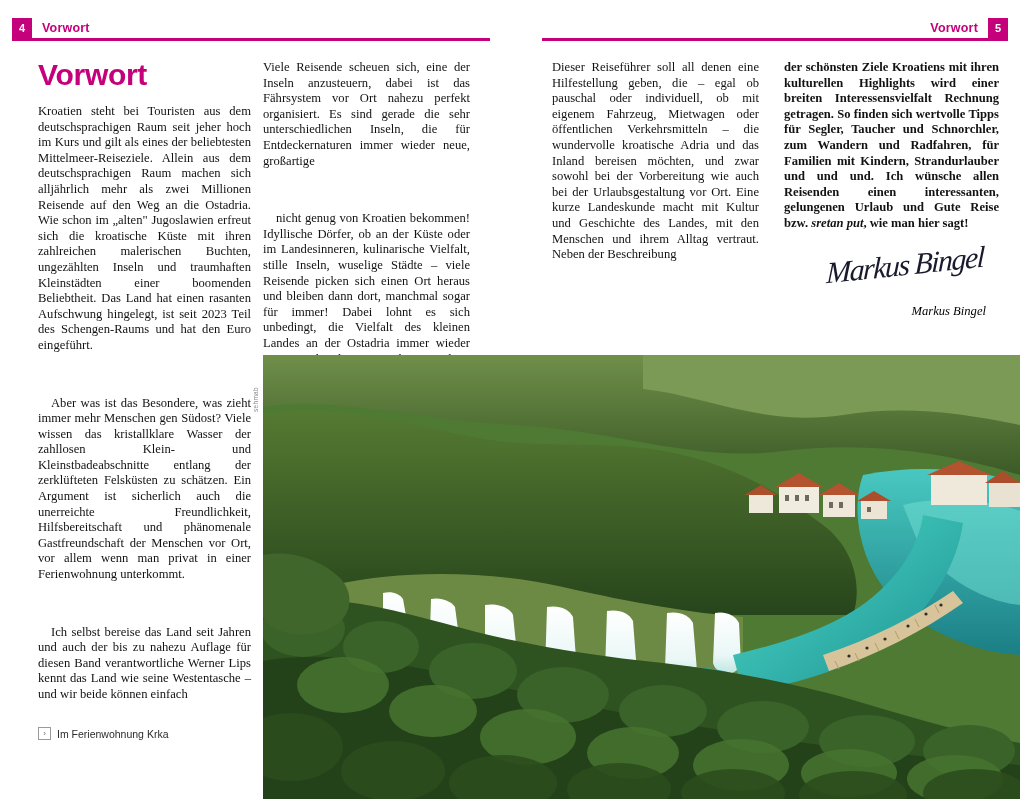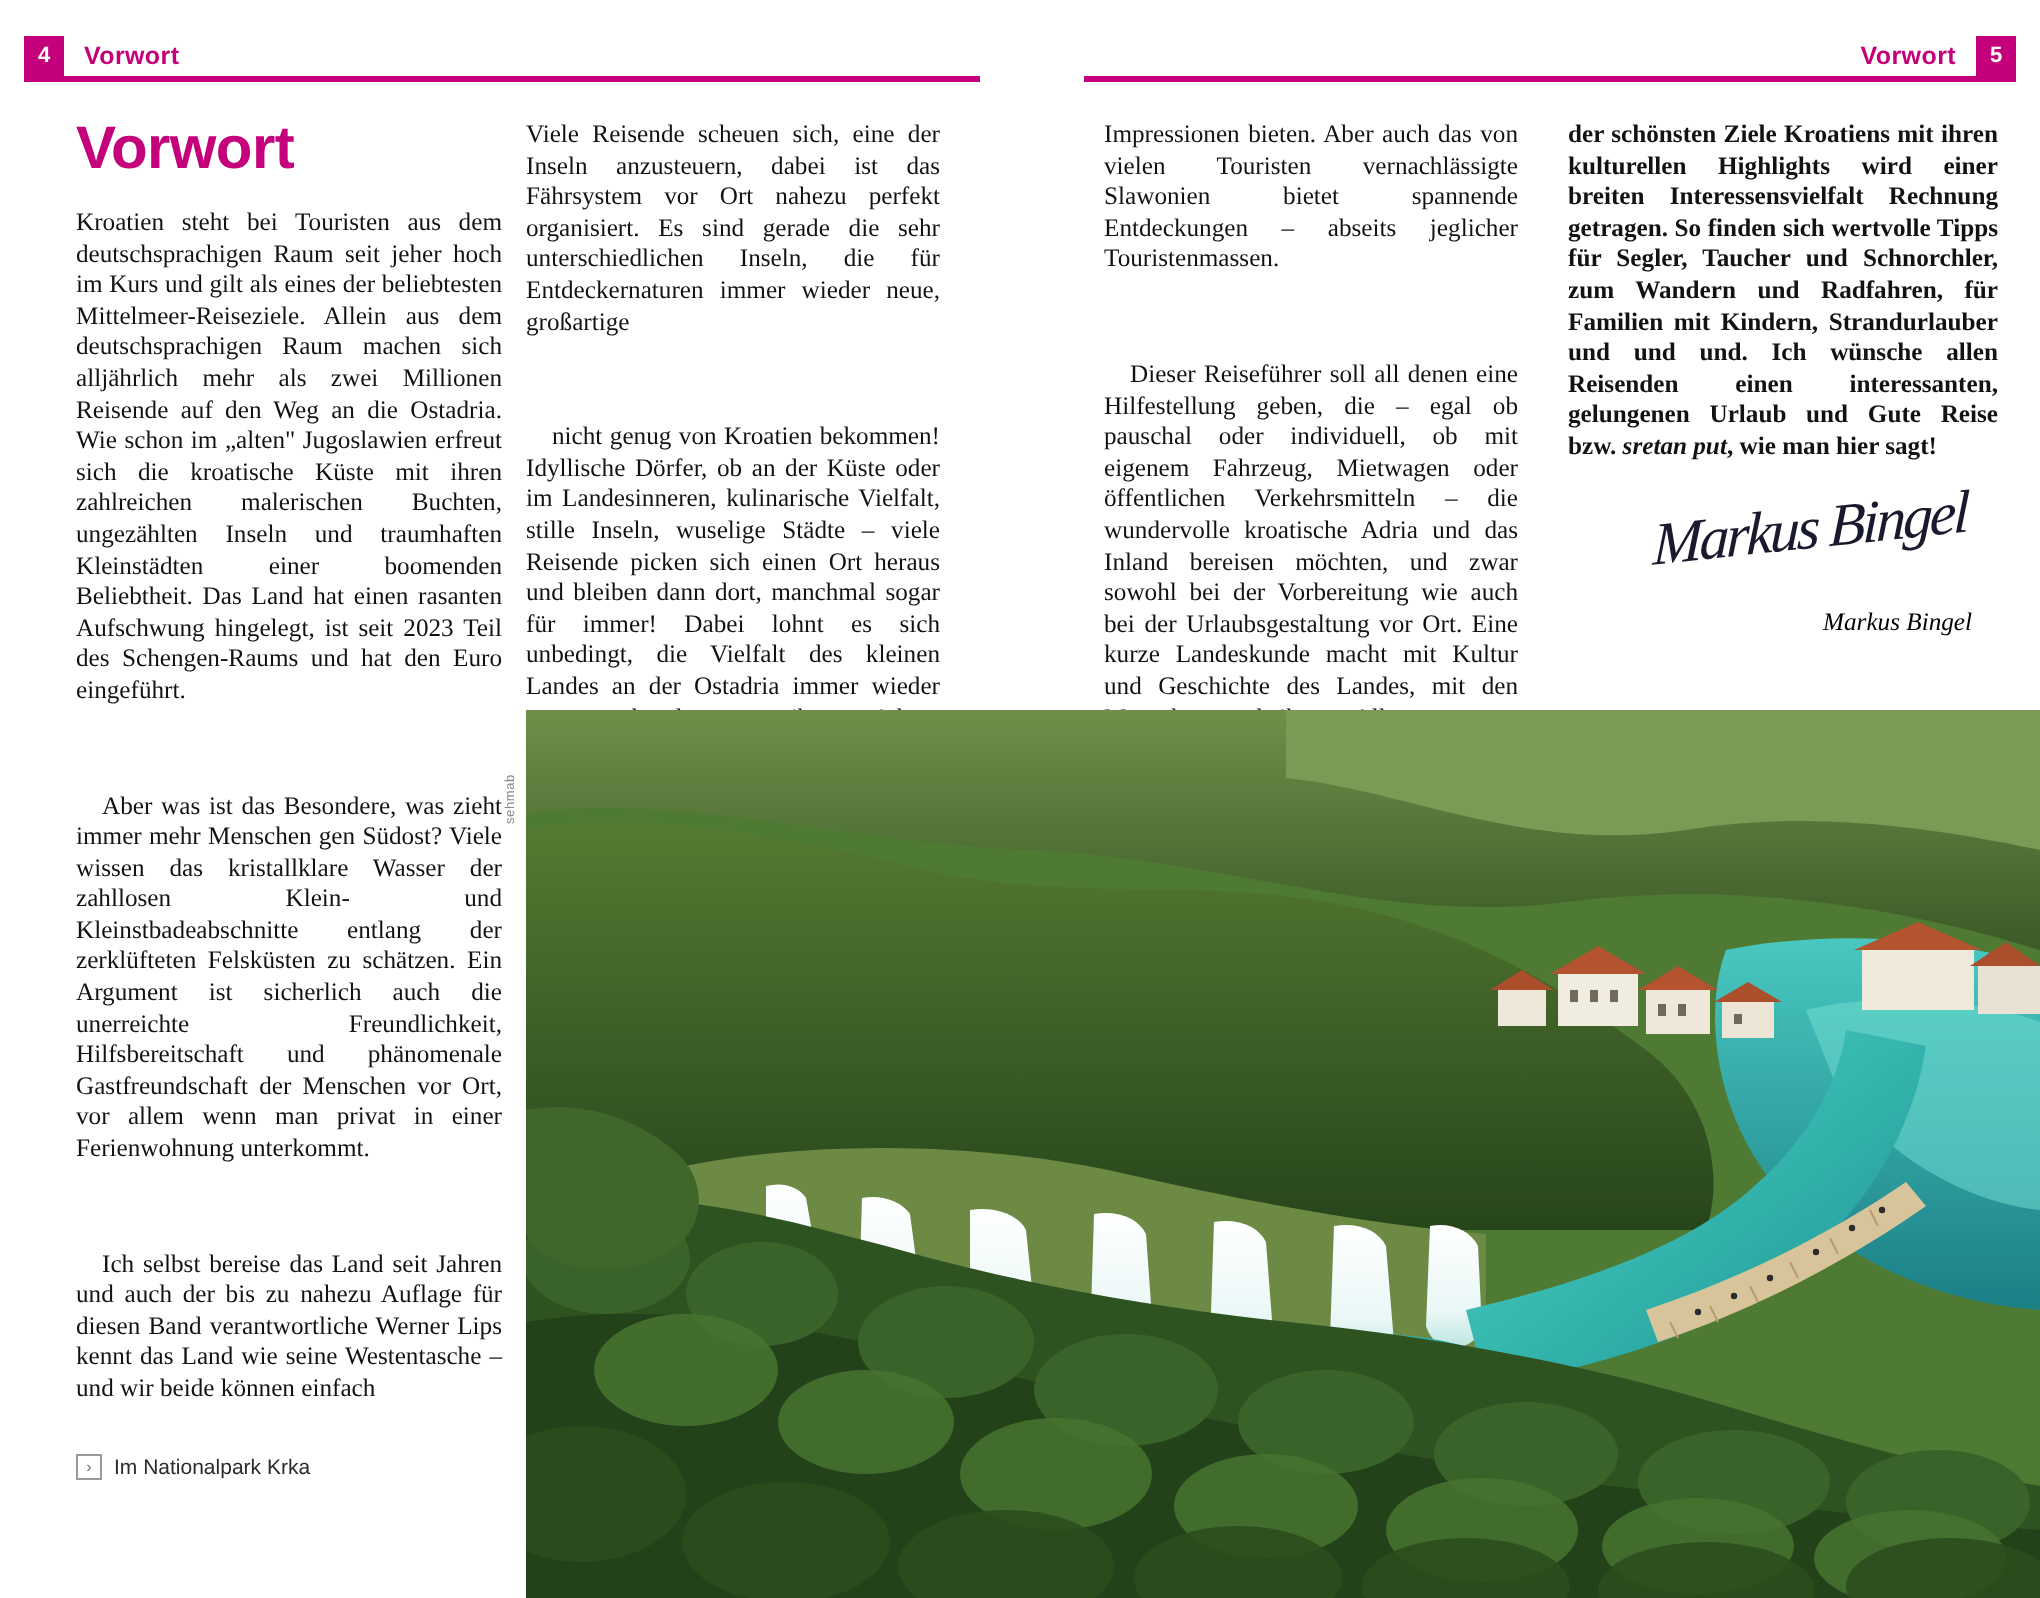--- a/index.html
+++ b/index.html
@@ -198,21 +198,20 @@
 
   <div class="col" id="col2">
     <div>
         <p>Viele Reisende scheuen sich, eine der Inseln anzusteuern, dabei ist das Fährsystem vor Ort nahezu perfekt organisiert. Es sind gerade die sehr unterschiedlichen Inseln, die für Entdeckernaturen immer wieder neue, großartige</p>
         <p>nicht genug von Kroatien bekommen! Idyllische Dörfer, ob an der Küste oder im Landesinneren, kulinarische Vielfalt, stille Inseln, wuselige Städte – viele Reisende picken sich einen Ort heraus und bleiben dann dort, manchmal sogar für immer! Dabei lohnt es sich unbedingt, die Vielfalt des kleinen Landes an der Ostadria immer wieder neu zu erkunden – es gibt so viel zu entdecken!</p>
       </div>
   </div>
 
   <div class="col" id="col3">
     <div>
-        <p>Impressionen bieten. Aber auch das von vielen Touristen vernachlässigte Slawonien bietet spannende Entdeckungen – abseits jeglicher Touristenmassen.</p>
         <p><b>Dieser Reiseführer</b> soll all denen eine Hilfestellung geben, die – egal ob pauschal oder individuell, ob mit eigenem Fahrzeug, Mietwagen oder öffentlichen Verkehrsmitteln – die wundervolle kroatische Adria und das Inland bereisen möchten, und zwar sowohl bei der Vorbereitung wie auch bei der Urlaubsgestaltung vor Ort. Eine kurze Landeskunde macht mit Kultur und Geschichte des Landes, mit den Menschen und ihrem Alltag vertraut. Neben der Beschreibung</p>
       </div>
   </div>
 
   <div class="col" id="col4">
     <div>
         <p>der schönsten Ziele Kroatiens mit ihren kulturellen Highlights wird einer breiten Interessensvielfalt Rechnung getragen. So finden sich wertvolle Tipps für Segler, Taucher und Schnorchler, zum Wandern und Radfahren, für Familien mit Kindern, Strandurlauber und und und. Ich wünsche allen Reisenden einen interessanten, gelungenen Urlaub und Gute Reise bzw. <i>sretan put</i>, wie man hier sagt!</p>
       </div>
   </div>
 
@@ -353,16 +352,16 @@
         <ellipse cx="590" cy="440" rx="54" ry="24"></ellipse>
         <ellipse cx="712" cy="438" rx="52" ry="24"></ellipse>
       </g>
 
       <path d="M0,200 C30,194 60,206 78,224 C92,240 88,262 70,272 C44,286 10,280 0,262 Z" fill="#41662c"></path>
     </svg>
   </div>
 
   <div class="caption">
     <span class="caption-marker">›</span>
-    <span>Im Nationalpark Krka</span>
+    <span>Im Ferienwohnung Krka</span>
   </div>
 
 </div>
 
 </body></html>

